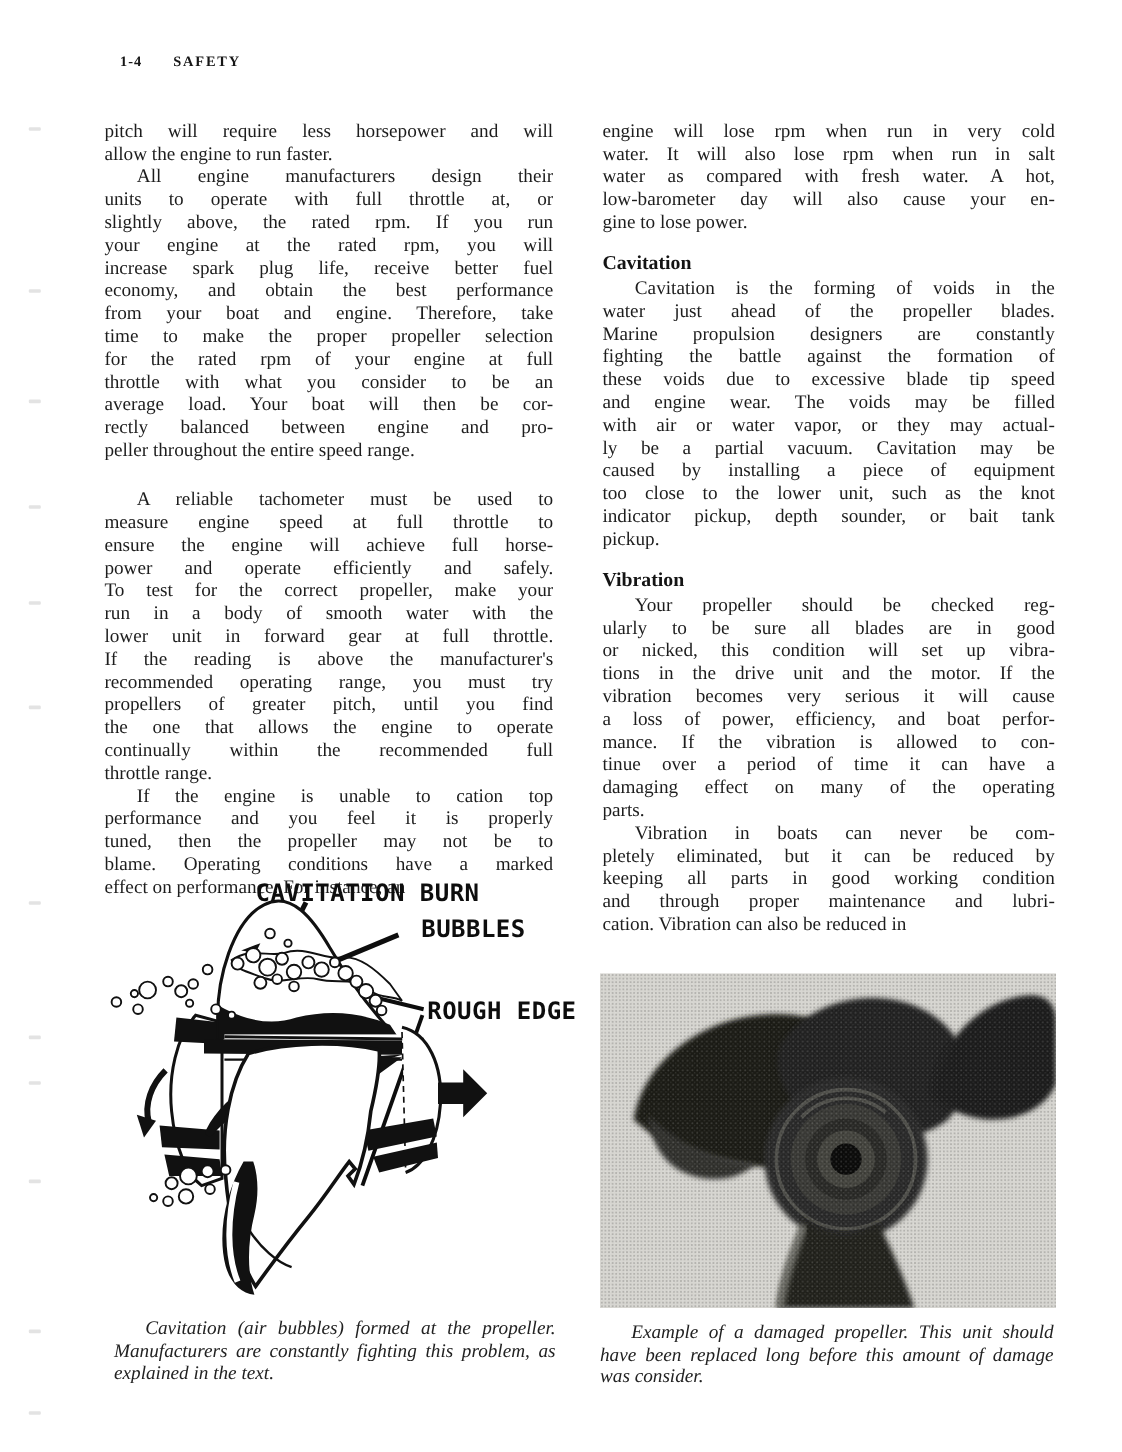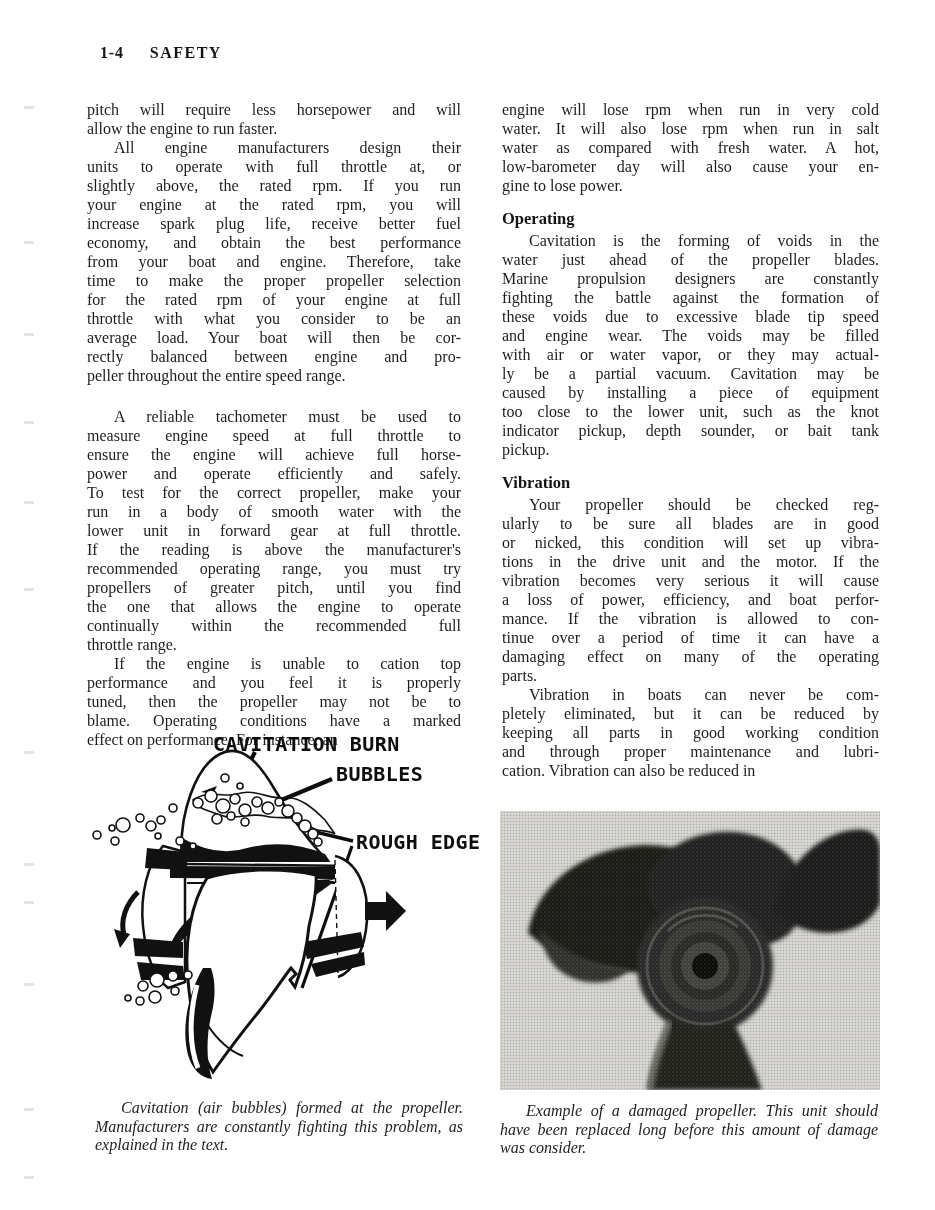--- a/index.html
+++ b/index.html
@@ -3,21 +3,21 @@
 <meta charset="utf-8">
 <style>
   html,body{margin:0;padding:0;}
   body{
     width:935px;height:1210px;position:relative;overflow:hidden;
     background:#ffffff;color:#1f1f1f;
     font-family:"Liberation Serif",serif;
   }
   .page-header{
     position:absolute;left:100px;top:44px;
-    font-size:16px;font-weight:bold;letter-spacing:.8px;color:#161616;
+    font-size:12px;font-weight:bold;letter-spacing:.8px;color:#161616;
   }
   .page-header .sect{margin-left:26px;letter-spacing:1.5px;}
 
   .col{position:absolute;font-size:16px;line-height:19px;color:#1d1d1d;}
   .col-left{left:87px;top:100px;width:374px;}
   .col-right{left:502px;top:100px;width:377px;}
 
   .para{margin:0 0 0 0;}
   .para.gap-top{margin-top:22px;}
   .para.indent .line:first-child{text-indent:27px;}
@@ -25,21 +25,21 @@
   .line-last{text-align-last:left;}
 
   .heading{font-weight:bold;font-size:16.5px;margin:14px 0 3px 0;color:#141414;}
 
   .figure{position:absolute;left:85px;top:728px;width:402px;height:362px;}
   .fig-label{
     position:absolute;font-family:"DejaVu Sans Mono",monospace;
     font-weight:bold;font-size:20px;letter-spacing:.4px;color:#0d0d0d;white-space:nowrap;
   }
   .lbl-burn{left:128px;top:4px;}
-  .lbl-bubbles{left:251px;top:34px;}
+  .lbl-bubbles{left:266px;top:34px;}
   .lbl-rough{left:271px;top:102px;}
 
   .photo{position:absolute;left:500px;top:811px;width:380px;height:279px;}
 
   .caption{
     position:absolute;font-style:italic;font-size:16px;line-height:18.5px;color:#222;
   }
   .caption .line:first-child{text-indent:26px;}
   .caption-left{left:95px;top:1099px;width:368px;}
   .caption-right{left:500px;top:1102px;width:378px;}
@@ -113,21 +113,21 @@
 </div>
 
 <div class="col col-right">
   <div class="para">
       <div class="line">engine will lose rpm when run in very cold</div>
       <div class="line">water.  It will also lose rpm when run in salt</div>
       <div class="line">water as compared with fresh water.  A hot,</div>
       <div class="line">low-barometer day will also cause your en-</div>
       <div class="line line-last">gine to lose power.</div>
     </div>
-  <div class="heading">Operating</div>
+  <div class="heading">Cavitation</div>
   <div class="para indent">
       <div class="line">Cavitation  is the forming of voids in the</div>
       <div class="line">water just ahead of the propeller blades.</div>
       <div class="line">Marine propulsion designers are constantly</div>
       <div class="line">fighting the battle against the formation of</div>
       <div class="line">these voids due to excessive blade tip speed</div>
       <div class="line">and engine wear.  The voids may be filled</div>
       <div class="line">with air or water vapor, or they may actual-</div>
       <div class="line">ly be a partial vacuum.  Cavitation may be</div>
       <div class="line">caused by installing a piece of equipment</div>

